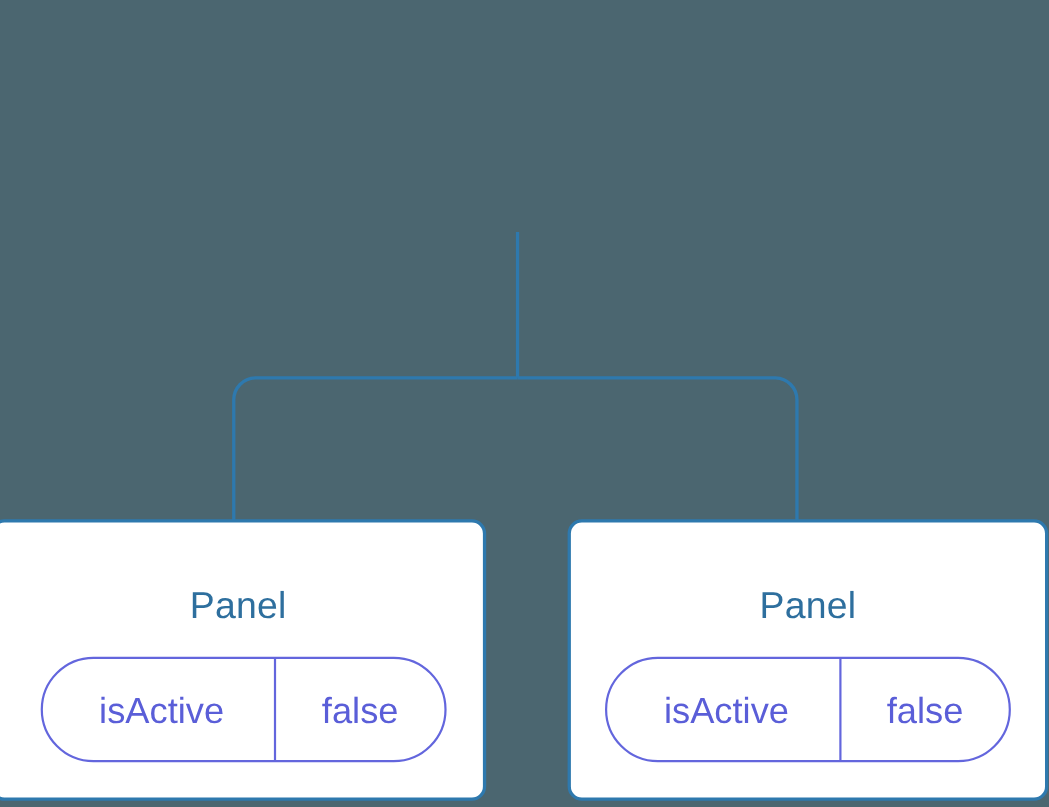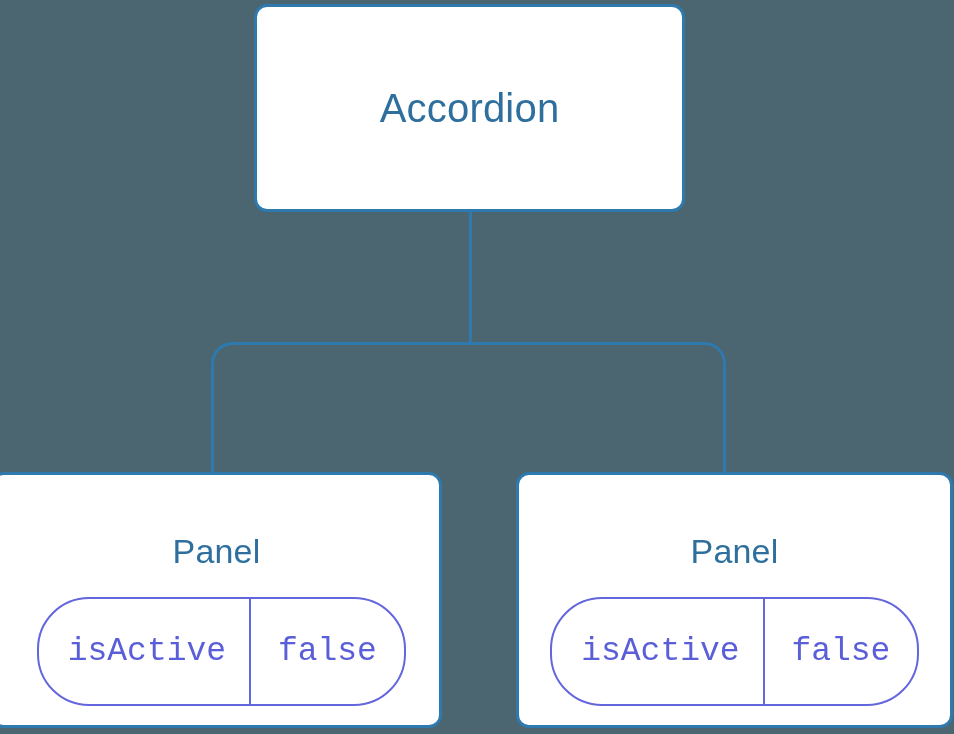--- a/index.html
+++ b/index.html
@@ -81,26 +81,25 @@
     font-size: 34px;
     margin-top: 59px;
   }
 
   
   .prop-pill {
     display: flex;
     align-items: stretch;
     box-sizing: border-box;
     margin-top: 29px;
-    height: 109px;
+    height: 96px;
     border: 2px solid #6366dd;
     border-radius: 52px;
     background: #ffffff;
     overflow: hidden;
-    font-family: Liberation Mono, monospace;
   }
 
   .prop-key,
   .prop-val {
     display: flex;
     align-items: center;
     justify-content: center;
     color: #5a5ed8;
     font-size: 33px;
     line-height: 1;
@@ -133,23 +132,20 @@
 <div id="stage">
 
   <svg id="edges" viewBox="0 0 954 734" aria-hidden="true">
     <g fill="none" stroke="#2e79ae" stroke-width="3" stroke-linecap="butt">
       <path d="M 470.5 211 L 470.5 343.5"></path>
       <path d="M 470.5 343.5 L 232 343.5 A 20 20 0 0 0 212.5 363.5 L 212.5 473"></path>
       <path d="M 470.5 343.5 L 705 343.5 A 20 20 0 0 1 724.5 363.5 L 724.5 473"></path>
     </g>
   </svg>
 
-  <div class="node node-root">
-    <div class="node-title">Accordion</div>
-  </div>
 
   <div class="node node-leaf left">
     <div class="node-title">Panel</div>
     <div class="prop-pill">
       <div class="prop-key">isActive</div>
       <div class="prop-val">false</div>
     </div>
   </div>
 
   <div class="node node-leaf right">

